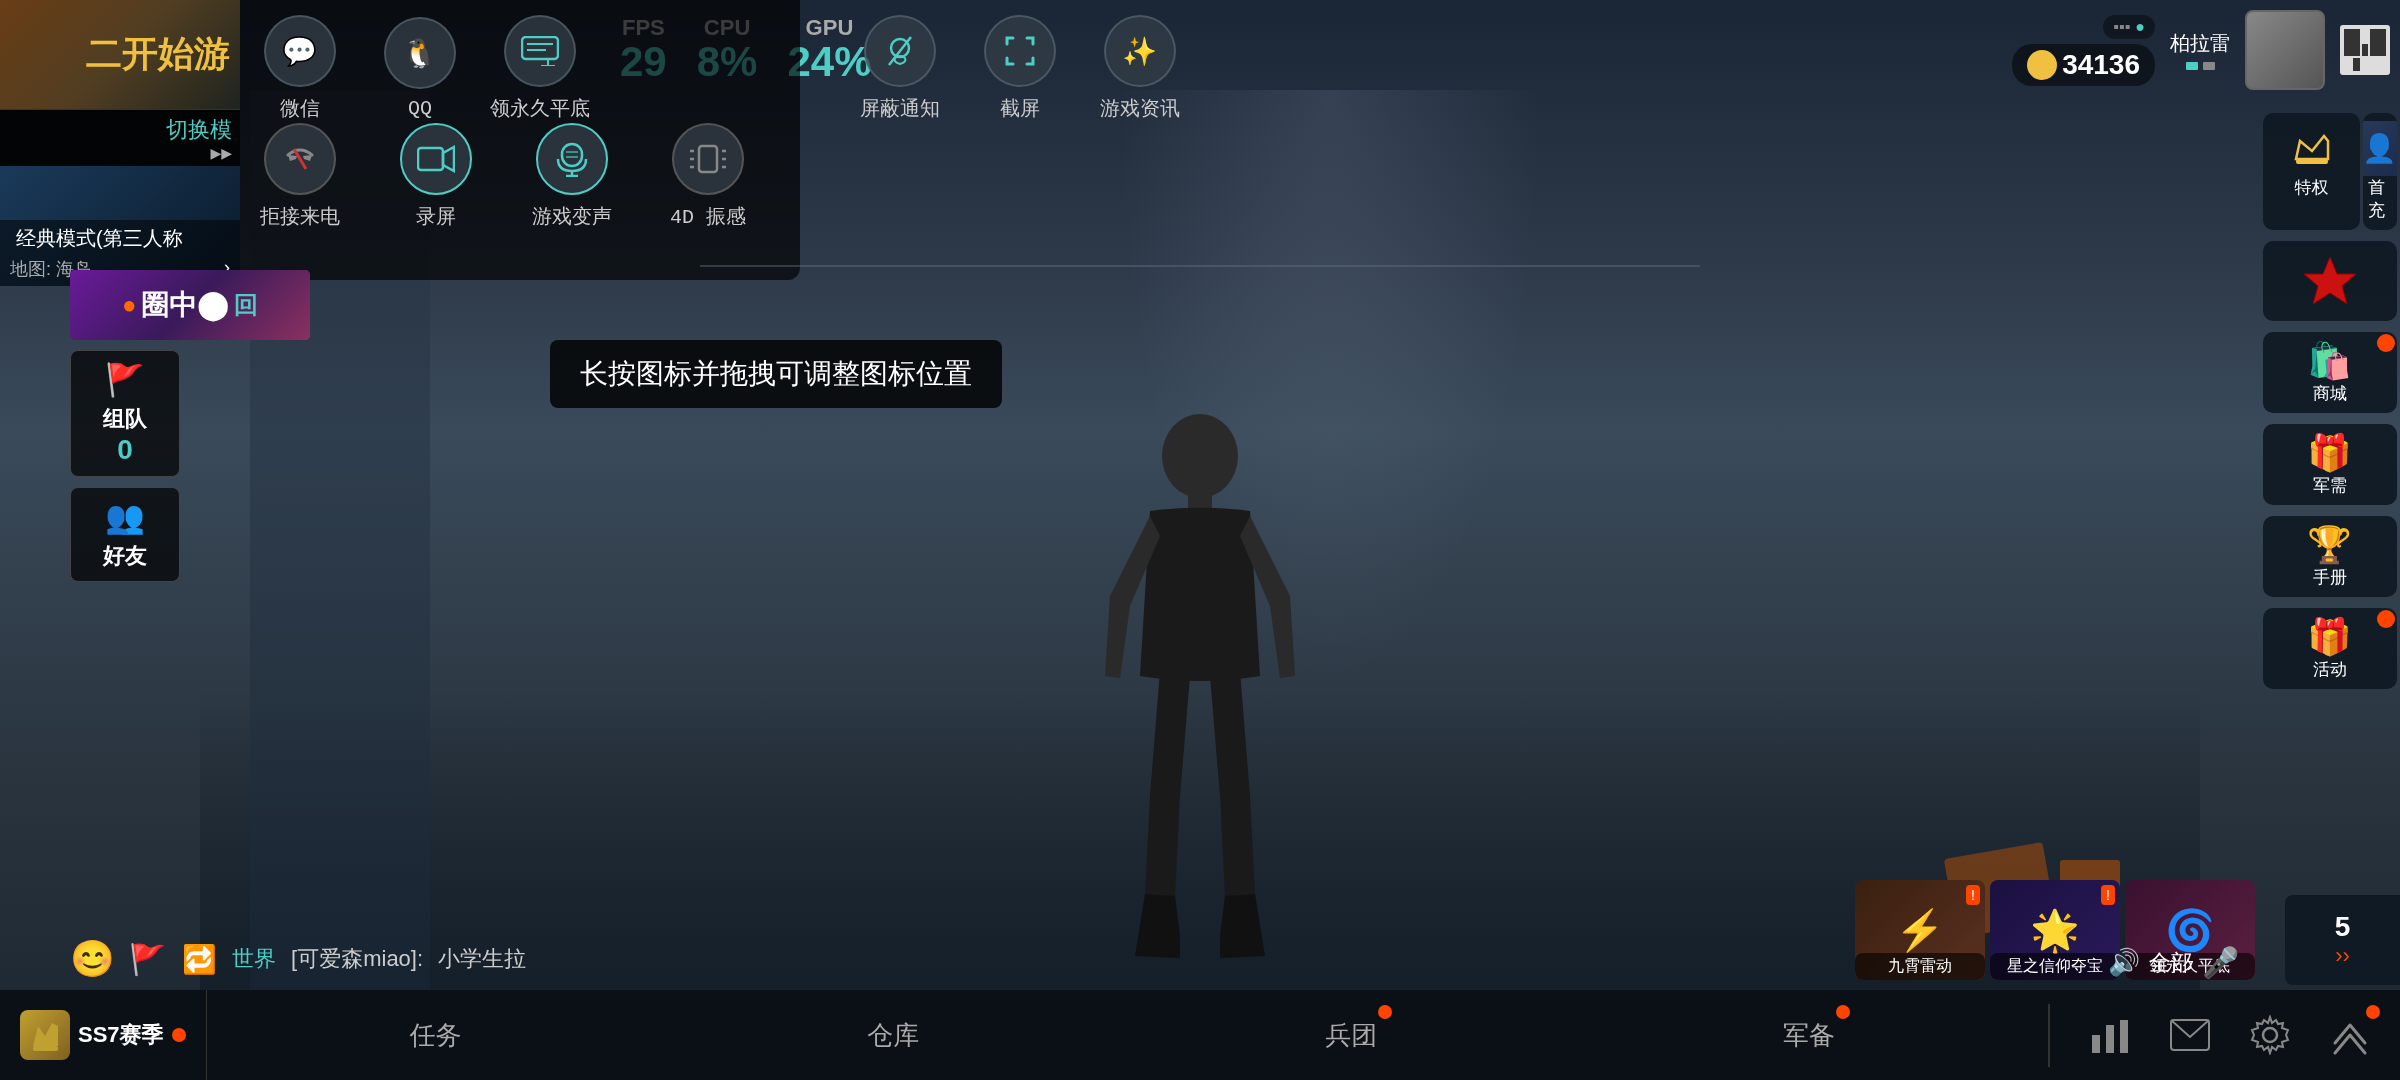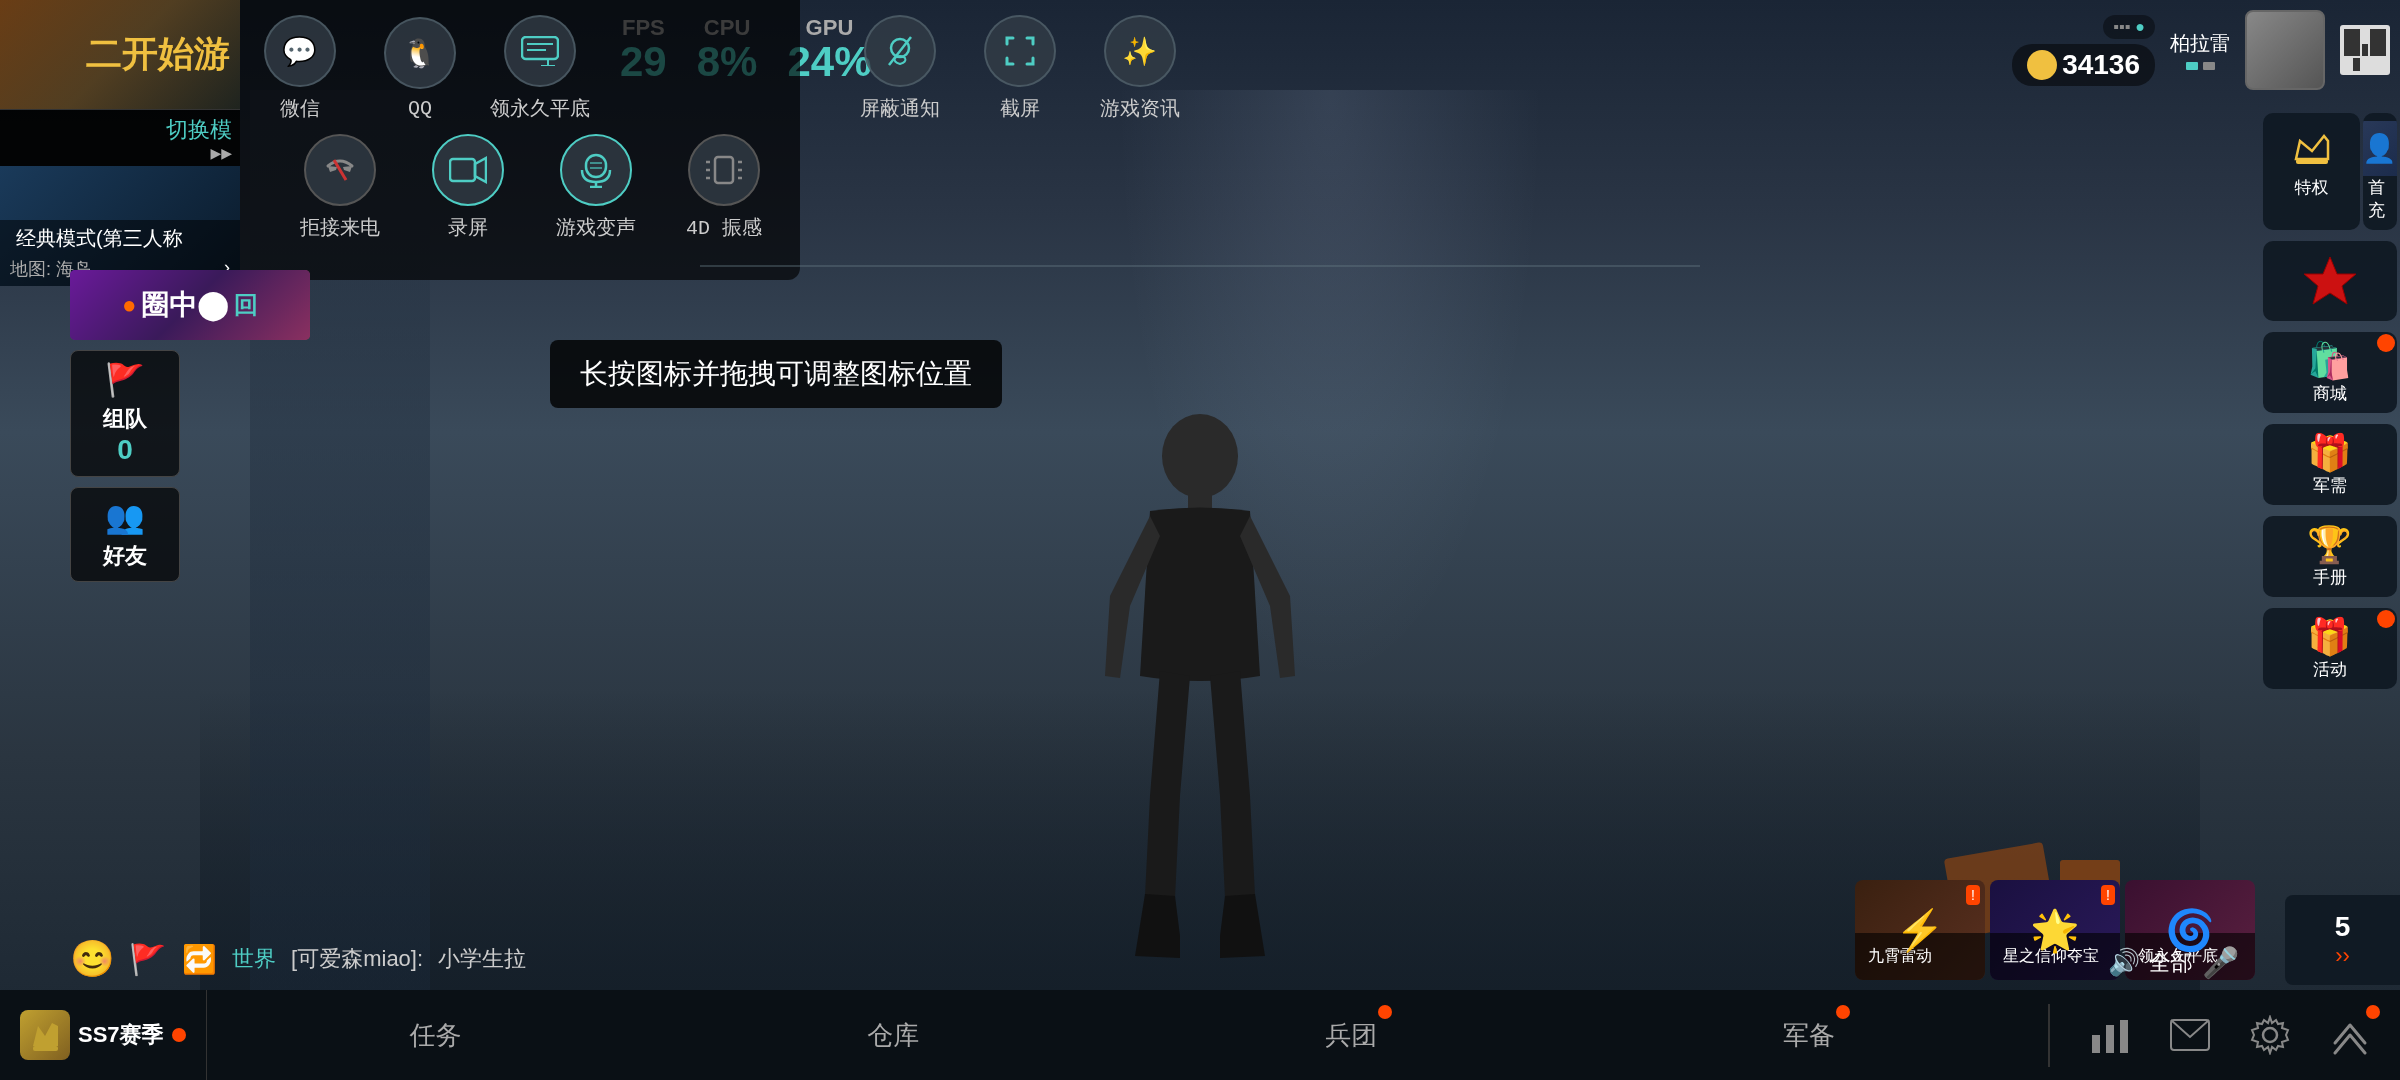--- a/index.html
+++ b/index.html
@@ -101,26 +101,25 @@
     .icon-label {
       font-size: 20px;
       color: #ccc;
       text-align: center;
       font-family: Liberation Mono, monospace;
     }
 
     
     .icon-grid-row2 {
       position: absolute;
-      top: 119px;
+      top: 108px;
       left: 240px;
       z-index: 10;
       display: flex;
-      gap: 8px;
-      margin-left: 40px;
+      gap: 16px;
     }
 
     
     .top-right {
       position: absolute;
       top: 10px;
       right: 10px;
       z-index: 20;
       display: flex;
       align-items: center;
@@ -323,24 +322,25 @@
       align-items: center;
       justify-content: flex-end;
       overflow: hidden;
       position: relative;
       cursor: pointer;
     }
 
     .promo-label {
       color: white;
       font-size: 16px;
-      text-align: left;
+      text-align: center;
       background: rgba(0,0,0,0.6);
       width: 100%;
-      padding: 13px;
+      padding: 3px;
+      border-radius: 8px;
     }
 
     .promo-badge {
       position: absolute;
       top: 5px;
       right: 5px;
       background: #ff4400;
       color: white;
       font-size: 14px;
       padding: 2px 5px;

